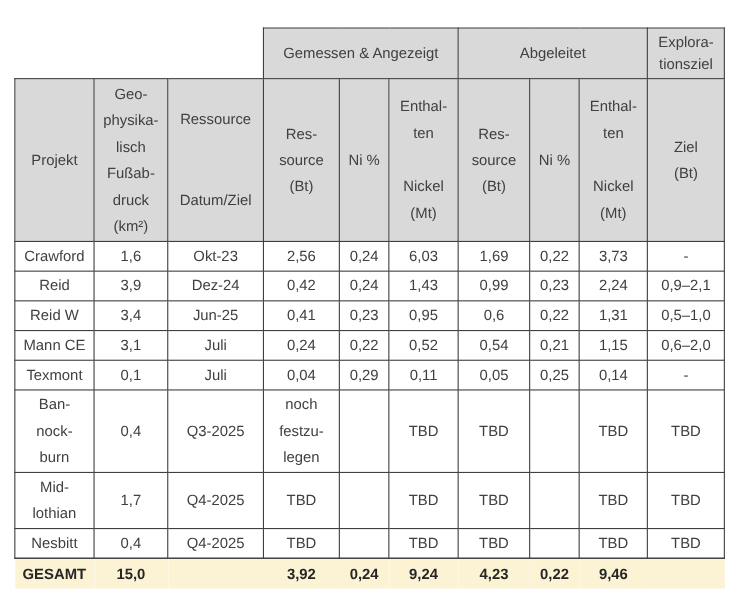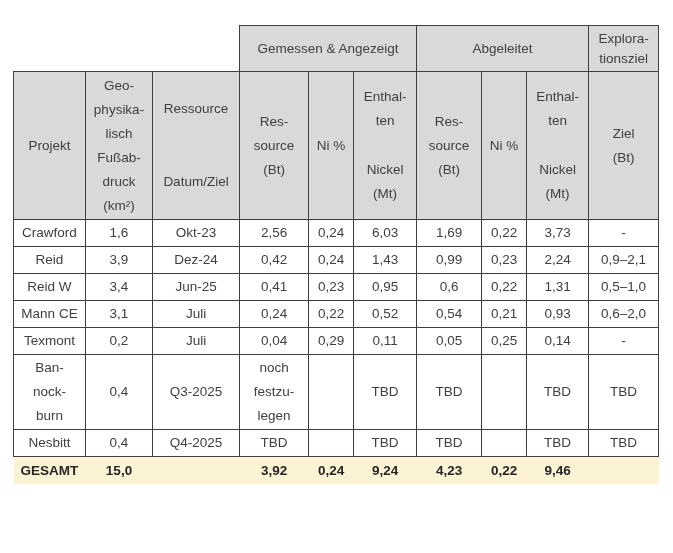--- a/index.html
+++ b/index.html
@@ -162,44 +162,57 @@
         </tr>
         <tr>
           <td class="pre">Mann CE</td>
           <td class="pre">3,1</td>
           <td class="pre">Juli</td>
           <td class="pre">0,24</td>
           <td class="pre">0,22</td>
           <td class="pre">0,52</td>
           <td class="pre">0,54</td>
           <td class="pre">0,21</td>
-          <td class="pre">0,93</td>
+          <td class="pre">1,15</td>
           <td class="pre">0,6–2,0</td>
         </tr>
         <tr>
           <td class="pre">Texmont</td>
-          <td class="pre">0,2</td>
+          <td class="pre">0,1</td>
           <td class="pre">Juli</td>
           <td class="pre">0,04</td>
           <td class="pre">0,29</td>
           <td class="pre">0,11</td>
           <td class="pre">0,05</td>
           <td class="pre">0,25</td>
           <td class="pre">0,14</td>
           <td class="pre">-</td>
         </tr>
         <tr>
           <td class="pre">Ban-
 nock-
 burn</td>
           <td class="pre">0,4</td>
           <td class="pre">Q3-2025</td>
           <td class="pre">noch
 festzu-
 legen</td>
+          <td class="pre"></td>
+          <td class="pre">TBD</td>
+          <td class="pre">TBD</td>
+          <td class="pre"></td>
+          <td class="pre">TBD</td>
+          <td class="pre">TBD</td>
+        </tr>
+        <tr>
+          <td class="pre">Mid-
+lothian</td>
+          <td class="pre">1,7</td>
+          <td class="pre">Q4-2025</td>
+          <td class="pre">TBD</td>
           <td class="pre"></td>
           <td class="pre">TBD</td>
           <td class="pre">TBD</td>
           <td class="pre"></td>
           <td class="pre">TBD</td>
           <td class="pre">TBD</td>
         </tr>
         <tr>
           <td class="pre">Nesbitt</td>
           <td class="pre">0,4</td>

